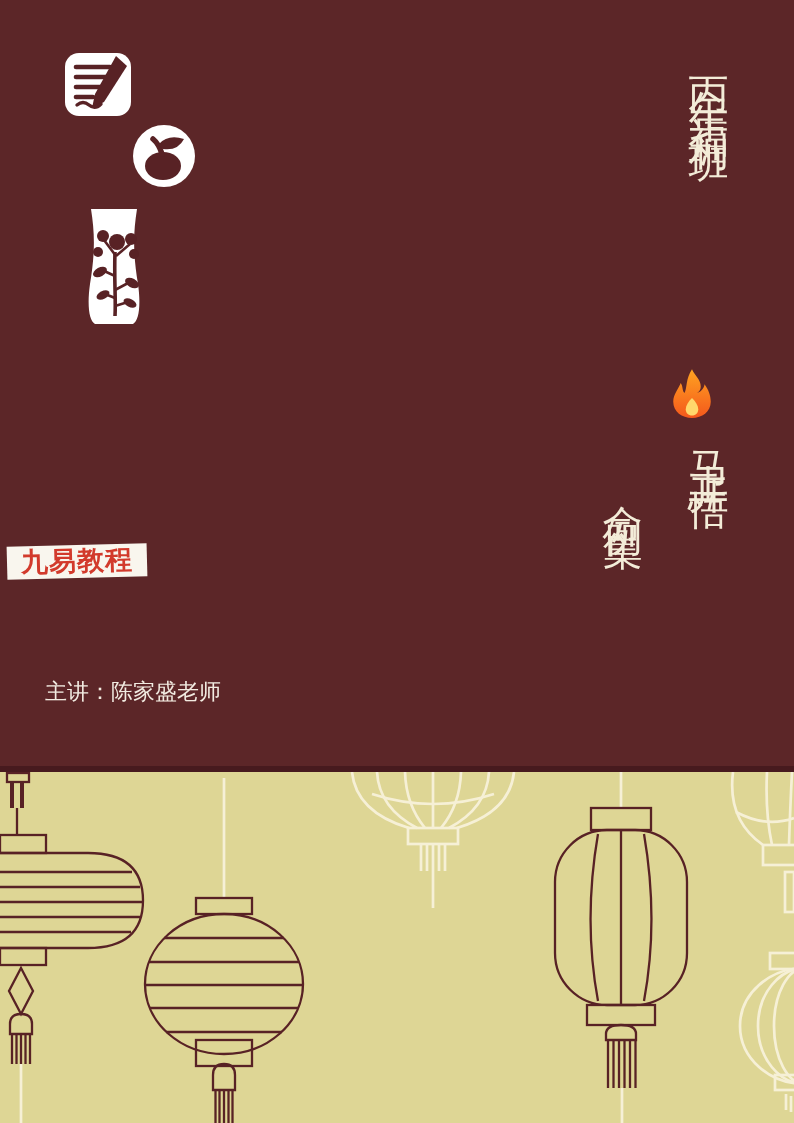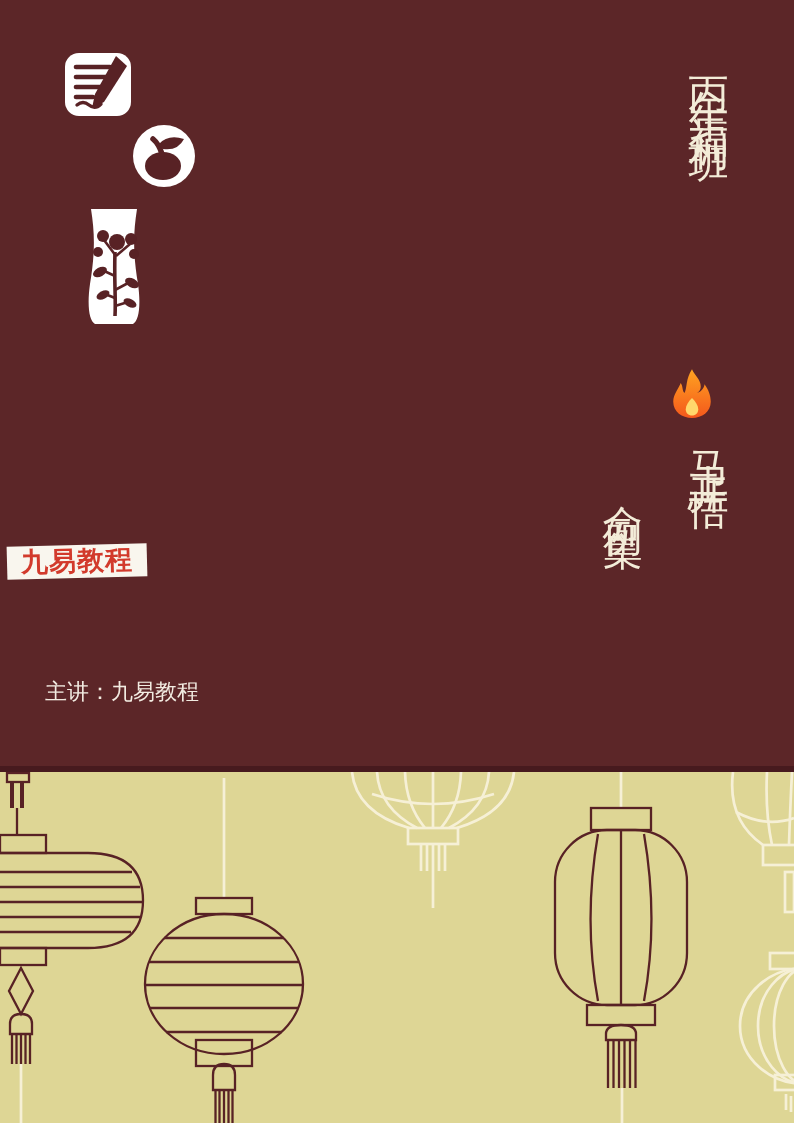--- a/index.html
+++ b/index.html
@@ -102,21 +102,21 @@
         C15 38 13 36 13 33 C13 30 15 27 18 24 Z"></path>
     </svg>
 
     <div class="vtext main-bottom">马上开悟</div>
 
     <div class="vtext sub">命例集</div>
 
     <div class="badge">九易教程</div>
 
     <div class="info">
-      <div>主讲：九易教程</div>
+      <div>主讲：陈家盛老师</div>
     </div>
   </div>
 
   <div class="divider"></div>
 
   <div class="bottom">
     <svg width="794" height="351" viewBox="0 0 794 351">
 
       <g>
         <rect class="mk" x="7" y="1" width="22" height="9"></rect>

